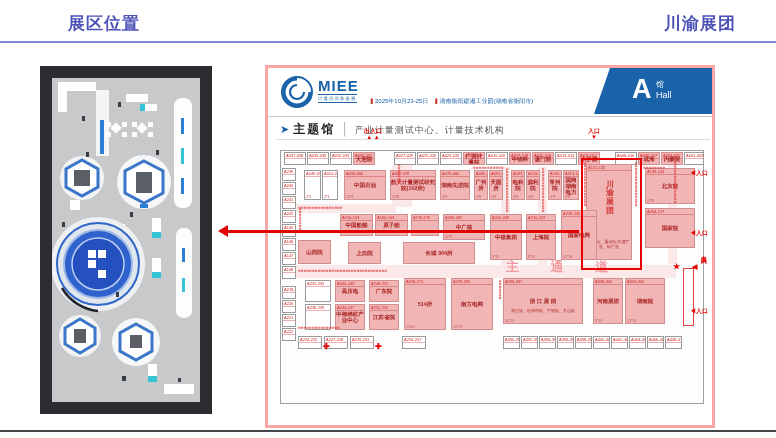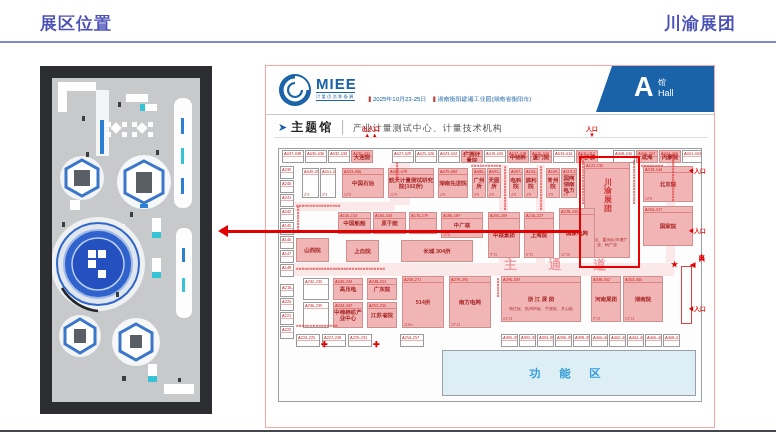--- a/index.html
+++ b/index.html
@@ -1,36 +1,36 @@
 <!DOCTYPE html>
 <html><head>
 <meta charset="utf-8">
 <style>
   html,body{margin:0;padding:0;background:#fff;}
   .slide{position:relative;width:776px;height:438px;background:#fff;overflow:hidden;
          font-family:"Liberation Sans",sans-serif;}
   
   .hdr-title{position:absolute;top:12px;font-family:"Liberation Serif",serif;
-             font-weight:bold;font-size:17px;color:#4b51b7;letter-spacing:1px;}
+             font-weight:bold;font-size:17px;color:#4b51b7;letter-spacing:1px;margin-left:28px;}
   .hdr-left{left:40px;} .hdr-right{right:40px;}
   .hdr-rule{position:absolute;left:0;top:41px;width:776px;height:2px;background:#8287d2;}
   .ftr-rule{position:absolute;left:0;top:430px;width:776px;height:2px;background:#44474c;}
 
   
   .render{position:absolute;left:40px;top:66px;width:172px;height:348px;background:#2c2d30;}
   .render svg{position:absolute;left:12px;top:12px;}
 
   
   .ptr-arrow{position:absolute;left:222px;top:230px;width:357px;height:3px;background:#e20000;z-index:40;}
   .ptr-arrow::before{content:"";position:absolute;left:-10px;top:-5px;border:6.5px solid transparent;
                      border-right:10px solid #e20000;}
 
   
   .panel{position:absolute;left:265px;top:65px;width:450px;height:363px;background:#fff;
-         border:1px solid #fca5a5;box-sizing:border-box;}
+         border:3px solid #fca5a5;box-sizing:border-box;}
   .p-head{position:absolute;left:0;top:0;width:100%;height:48px;}
   .logo{position:absolute;left:12px;top:7px;}
   .brand{position:absolute;left:50px;top:9px;font-size:15px;font-weight:800;color:#1a63a9;letter-spacing:1px;}
   .brand-sub{position:absolute;left:50px;top:26px;font-size:4.5px;color:#1a63a9;border-top:1px solid #1a63a9;
              border-bottom:1px solid #1a63a9;padding:1px 0;letter-spacing:1px;}
   .p-title{position:absolute;left:100px;top:9px;font-size:15px;font-weight:bold;color:#1766b5;}
   .p-sub{position:absolute;left:101px;top:29px;font-size:6px;color:#1a63a9;}
   .p-sub span::before{content:"▍";color:#c23a2e;font-size:6px;}
   .p-sub span{margin-right:5px;}
   .hall-band{position:absolute;right:0;top:0;width:118px;height:46px;background:#1a63a9;
@@ -205,21 +205,20 @@
     <div class="plan" id="plan">
       <div class="wall"></div>
       <div class="band" style="left:124px;top:97px;width:20px;height:42px;"></div>
       <div class="band" style="left:233px;top:99px;width:9px;height:98px;"></div>
       <div class="band" style="left:270px;top:99px;width:9px;height:98px;"></div>
       <div class="band" style="left:400px;top:86px;width:9px;height:110px;"></div>
       <div class="band" style="left:28px;top:197px;width:380px;height:13px;"></div>
       <div class="band" style="left:28px;top:136px;width:100px;height:9px;"></div>
       <div class="hl-box"></div>
       <div class="route-strip"></div>
-      <div class="zone" style="left:176px;top:284px;width:252px;height:44px;">功 能 区</div>
       <div id="booth-layer">
           <div class="booth w" style="left: 16px; top: 84px; width: 22px; height: 13px;">
             <div class="b-num">A037-038</div>
           </div>
           <div class="booth w" style="left: 39px; top: 84px; width: 22px; height: 13px;">
             <div class="b-num">A035-036</div>
           </div>
           <div class="booth w" style="left: 62px; top: 84px; width: 22px; height: 13px;">
             <div class="b-num">A032-033</div>
           </div>

